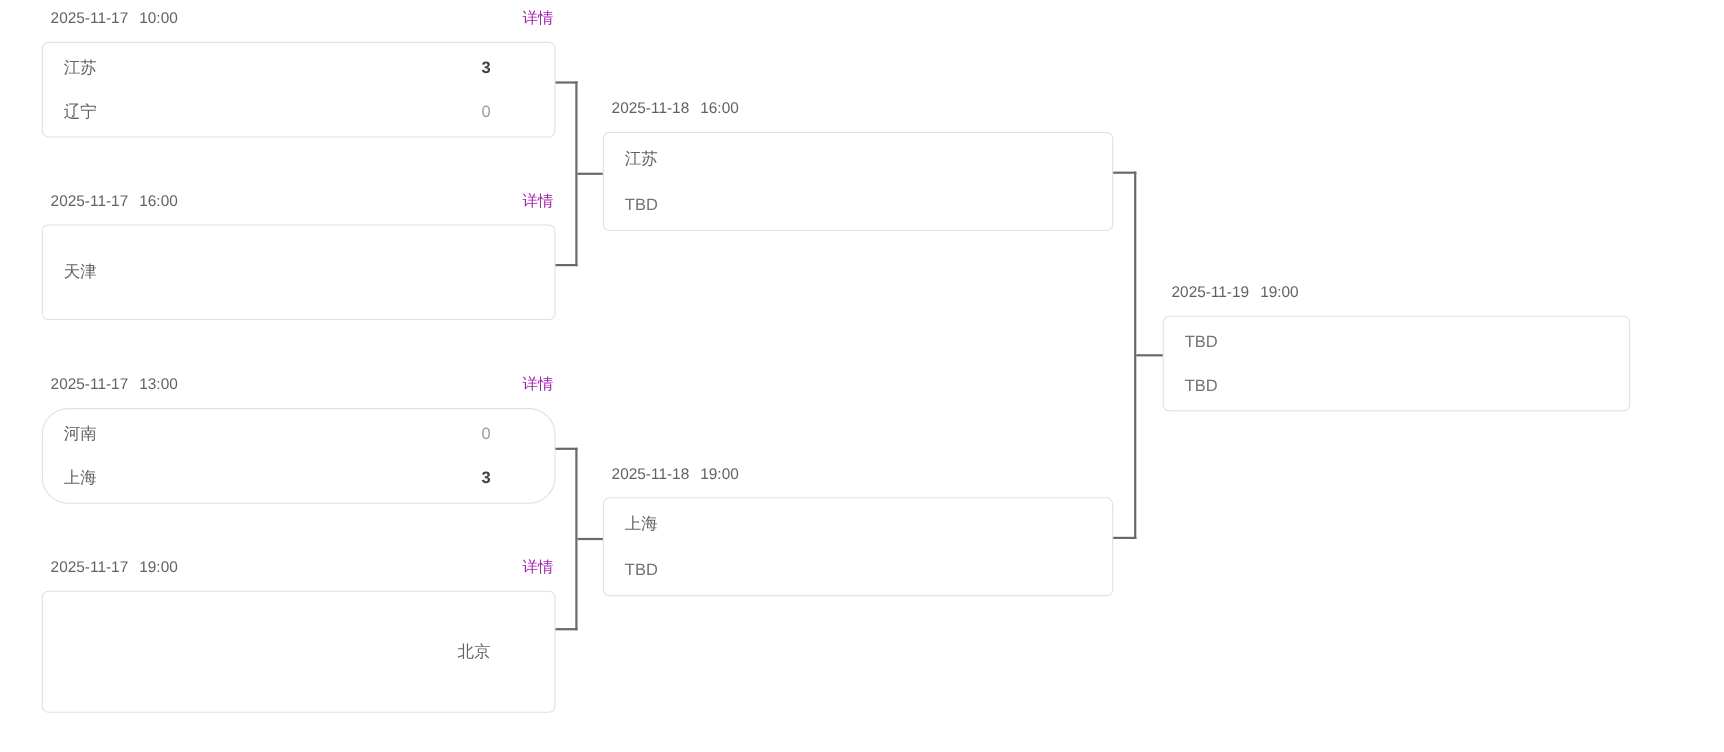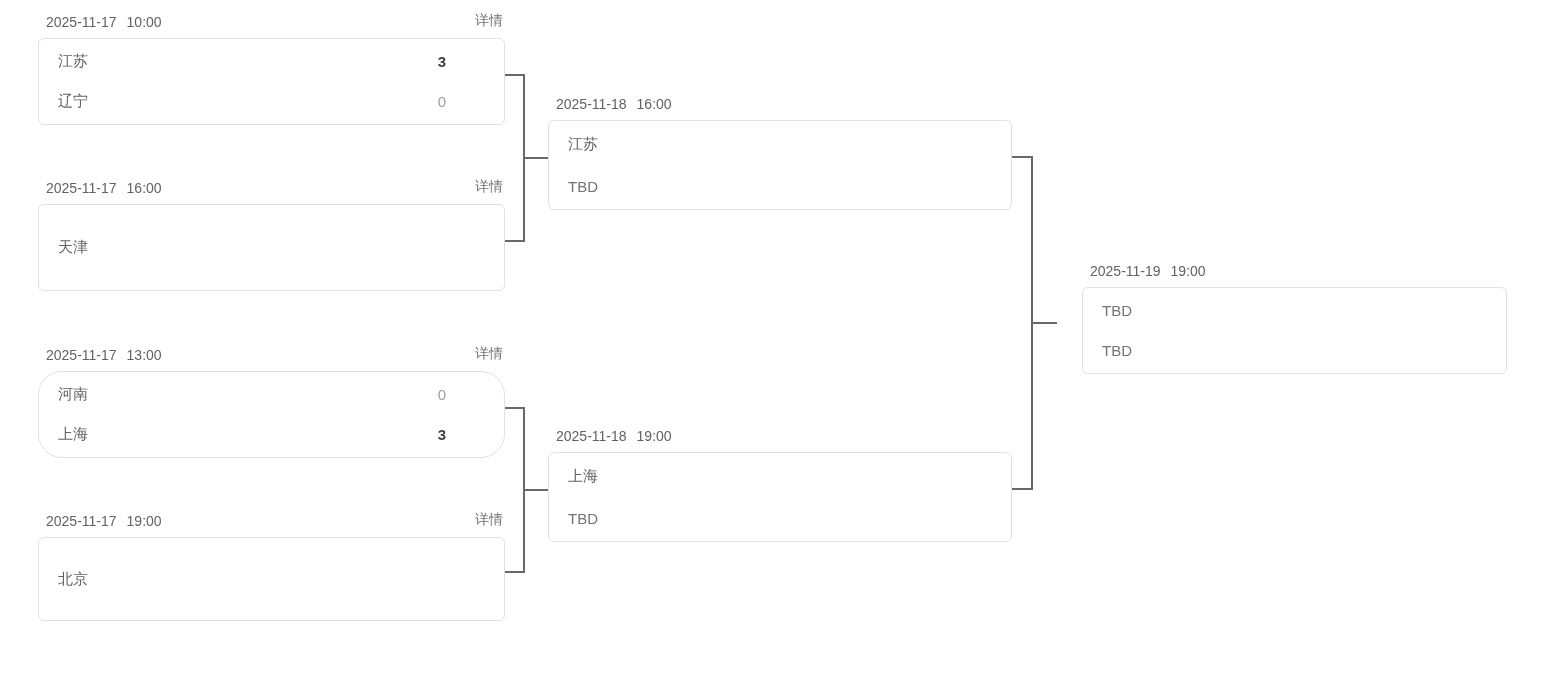--- a/index.html
+++ b/index.html
@@ -1,23 +1,23 @@
 <!DOCTYPE html>
 <html><head>
 <meta charset="utf-8">
 <style>
   html,body{margin:0;padding:0;background:#ffffff;}
   body{font-family:"Liberation Sans","DejaVu Sans",sans-serif;color:#606266;}
   .stage{position:relative;width:1567px;height:684px;background:#ffffff;overflow:hidden;}
 
   .match{position:absolute;}
-  .match-header{display:flex;justify-content:space-between;align-items:flex-end;
+  .match-header{display:flex;justify-content:space-between;align-items:flex-start;
     height:22px;margin-bottom:8px;font-size:14px;color:#606266;padding:0 2px 0 8px;}
   .header-date{display:flex;gap:10px;}
-  .detail-link{color:#737373;cursor:pointer;}
+  .detail-link{color:#a21caf;cursor:pointer;}
 
   .card{box-sizing:border-box;border:1px solid #e1e1e3;border-radius:6px;background:#fff;
     padding:2px 3px;display:flex;flex-direction:column;}
   .team-row{flex:1;display:flex;align-items:center;padding-left:16px;padding-right:55px;}
   .team-row.highlighted{background:#cfe4fa;}
   .team-name{font-size:15px;color:#606266;}
   .team-name.tbd{font-weight:normal;color:#737373;}
   .team-score{margin-left:auto;font-size:15px;color:#9a9da1;}
   .team-score.winner{color:#3f4144;font-weight:bold;}
 
@@ -87,21 +87,21 @@
   </div>
 
   <div class="match" style="left:38px;top:507px;width:467px;">
     <div class="match-header">
       <span class="header-date">
         <span>2025-11-17</span>
         <span>19:00</span>
       </span>
       <span class="detail-link">详情</span>
     </div>
-    <div class="card" style="height:84px;">
+    <div class="card" style="height:111px;align-items:flex-end;">
       <div class="team-row">
         <span class="team-name">北京</span>
         <span class="team-score"></span>
       </div>
     </div>
   </div>
 
   <div class="match" style="left:548px;top:90px;width:464px;">
     <div class="match-header">
       <span class="header-date">
@@ -129,21 +129,21 @@
     <div class="card" style="height:90px;">
       <div class="team-row">
         <span class="team-name">上海</span>
       </div>
       <div class="team-row">
         <span class="team-name tbd">TBD</span>
       </div>
     </div>
   </div>
 
-  <div class="match" style="left:1082px;top:257px;width:425px;">
+  <div class="match" style="left:1057px;top:257px;width:425px;">
     <div class="match-header">
       <span class="header-date">
         <span>2025-11-19</span>
         <span>19:00</span>
       </span>
     </div>
     <div class="card" style="height:87px;">
       <div class="team-row">
         <span class="team-name tbd">TBD</span>
       </div>

